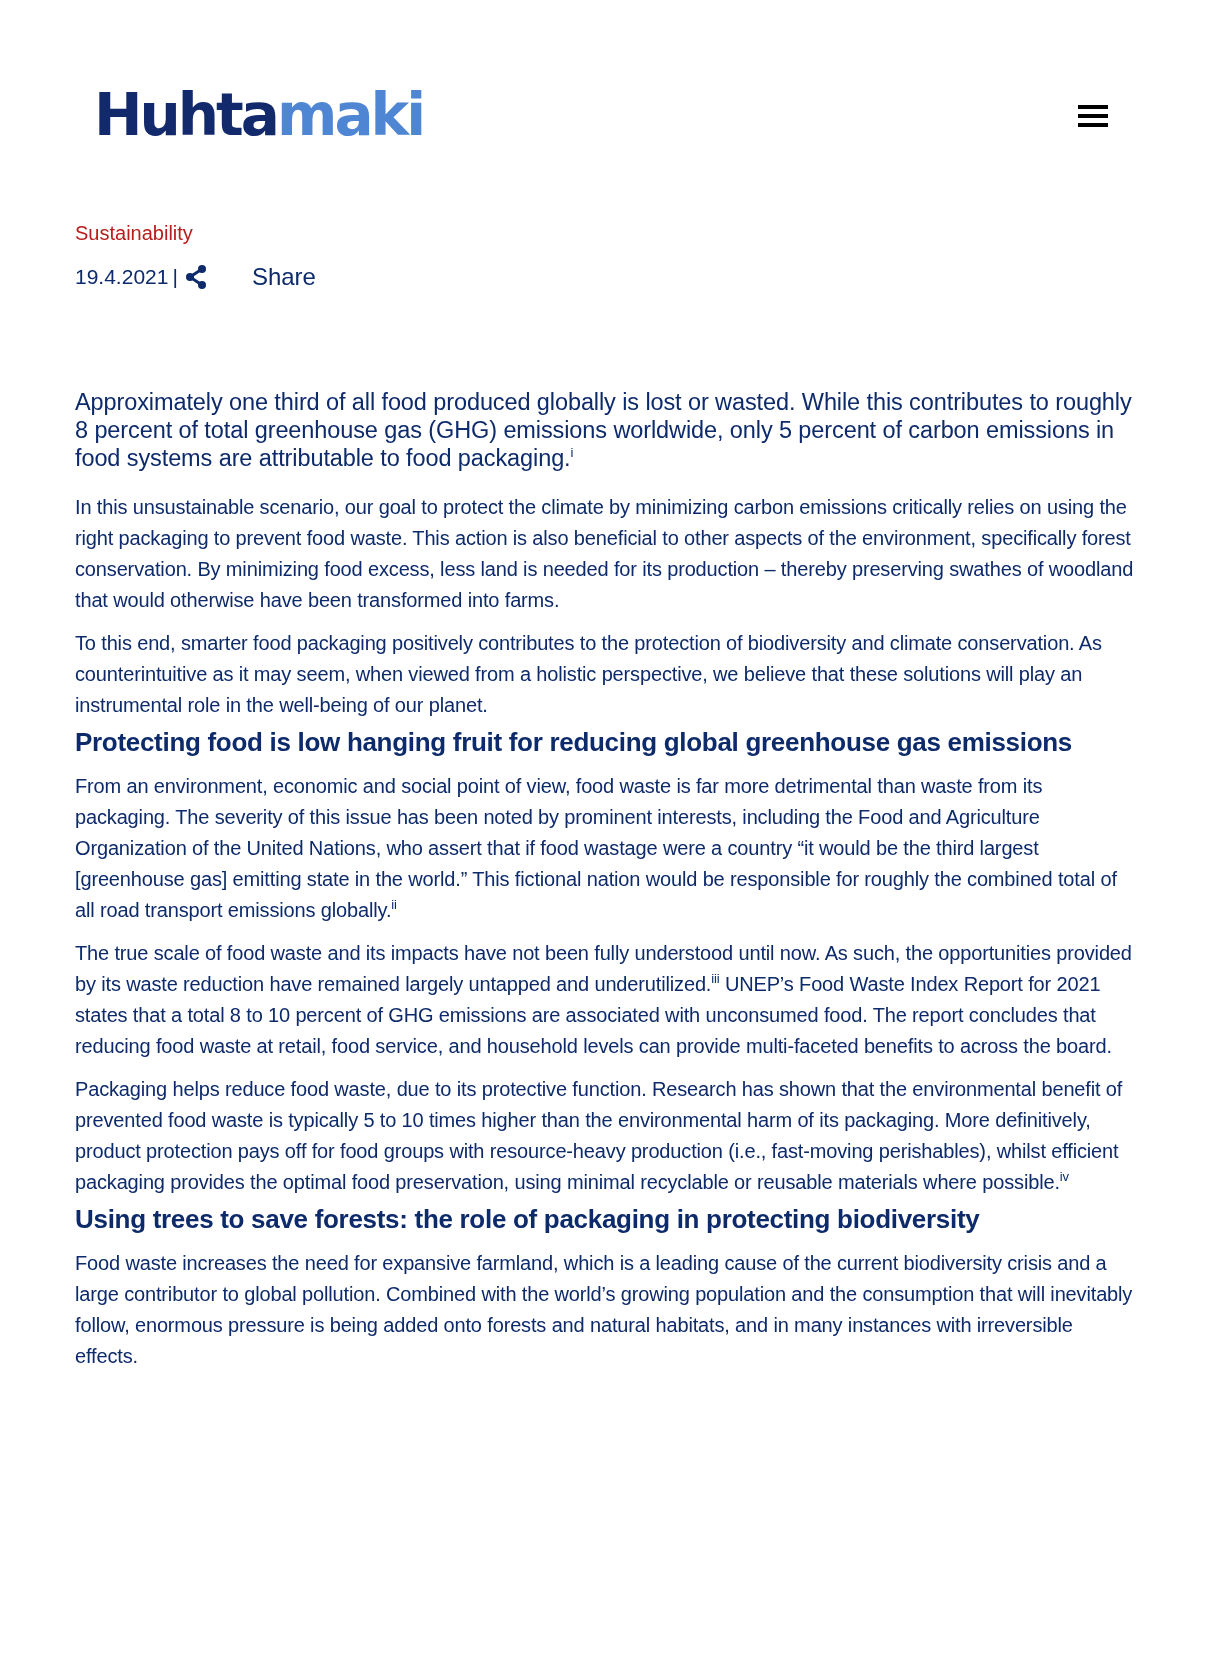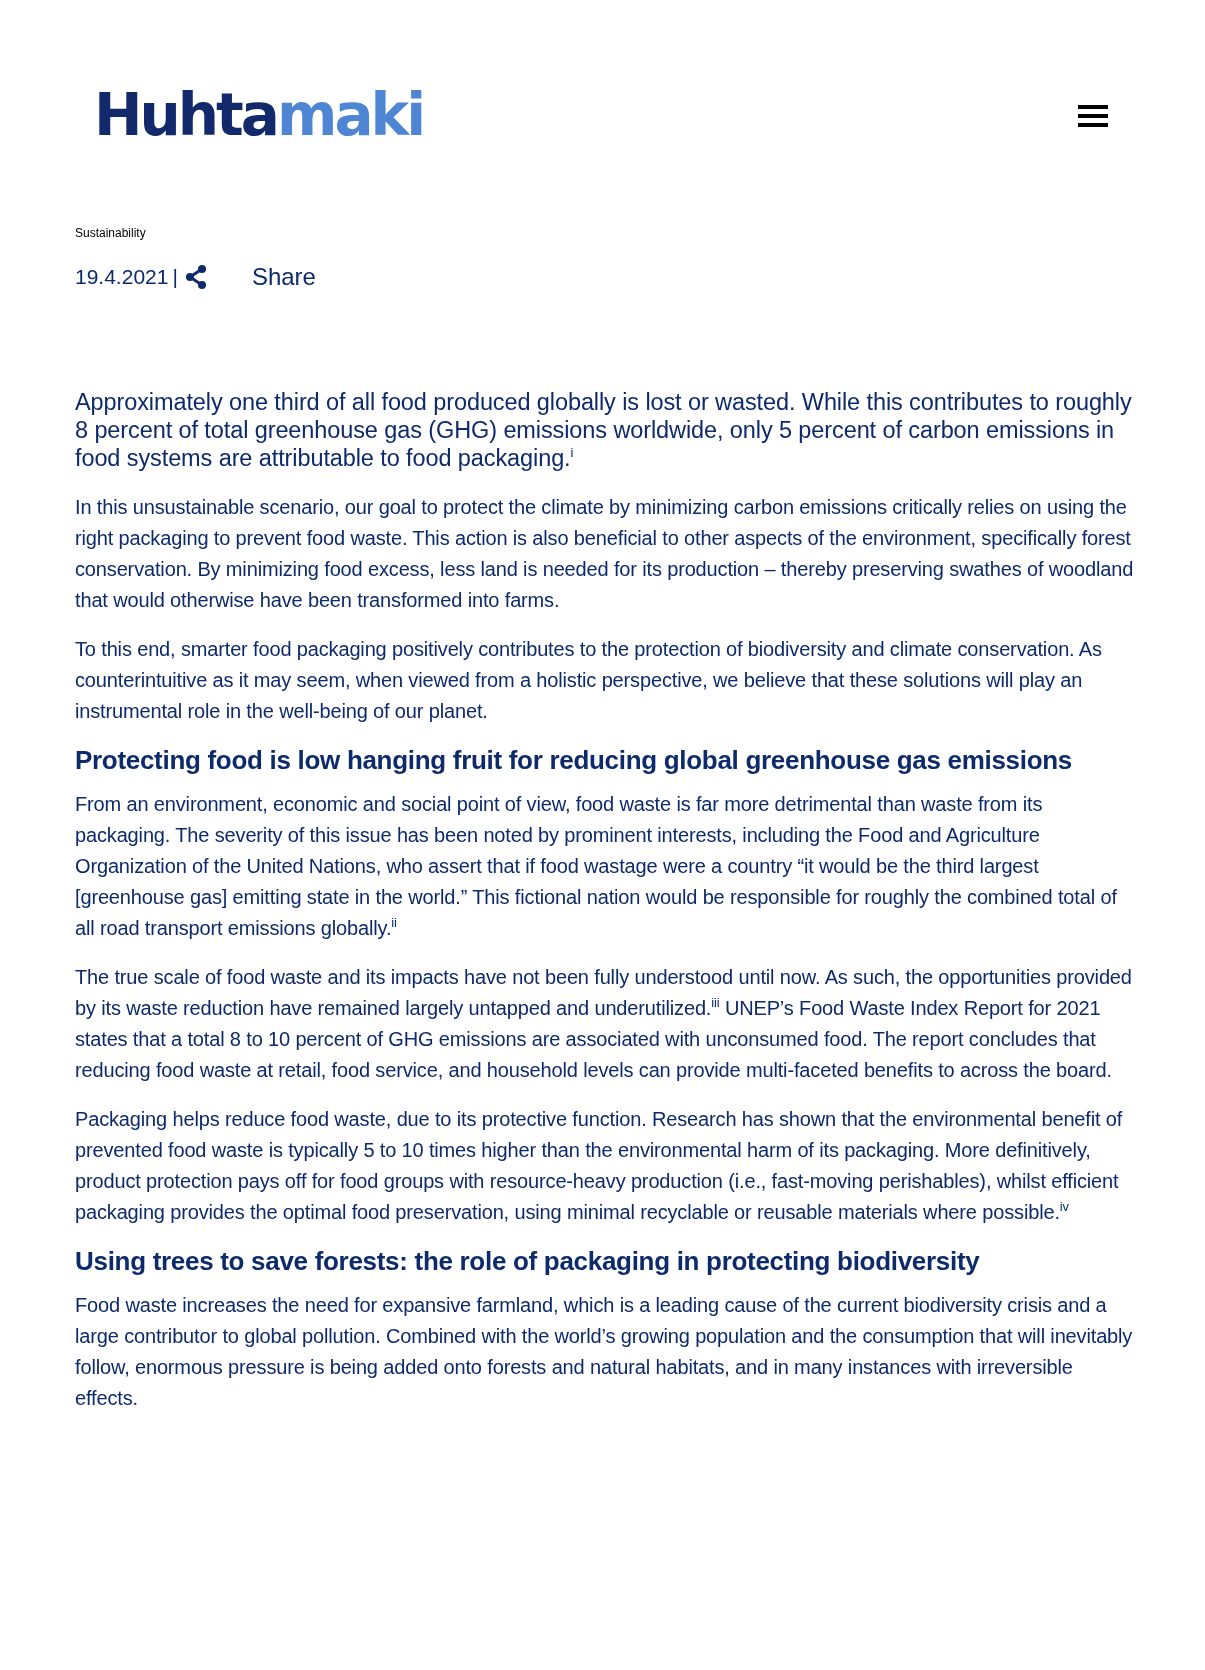--- a/index.html
+++ b/index.html
@@ -52,23 +52,23 @@
     .menu-btn span:nth-child(2) { top: 9px; }
     .menu-btn span:nth-child(3) { top: 18px; }
 
     .content {
       position: absolute;
       left: 75px;
       top: 220px;
       width: 1060px;
     }
     .category {
-      font-size: 12px;
+      font-size: 20px;
       line-height: 26px;
-      color: #000000;
+      color: #b91c1c;
     }
     .title {
       margin-top: 16px;
       font-size: 30px;
       font-weight: normal;
       line-height: 38px;
       color: #0d2a6b;
       letter-spacing: -0.2px;
     }
     .meta {
@@ -94,29 +94,29 @@
       color: #0d2a6b;
       letter-spacing: -0.1px;
     }
     .lead sup, p sup { font-size: 13px; vertical-align: super; line-height: 0; }
 
     p.body {
       font-size: 20px;
       line-height: 31px;
       color: #0d2a6b;
       letter-spacing: -0.15px;
-      margin-top: 18px;
+      margin-top: 12px;
     }
     .lead + p.body { margin-top: 20px; }
     h2 {
       font-size: 26px;
       font-weight: bold;
       line-height: 34px;
       color: #0d2a6b;
-      margin-top: 16px;
+      margin-top: 4px;
       letter-spacing: -0.3px;
     }
     h2 + p.body { margin-top: 12px; }
   </style>
 </head>
 <body>
 
 <div class="header">
   <div class="logo">
     <span class="dark">Huhta</span><span class="light">maki</span>

